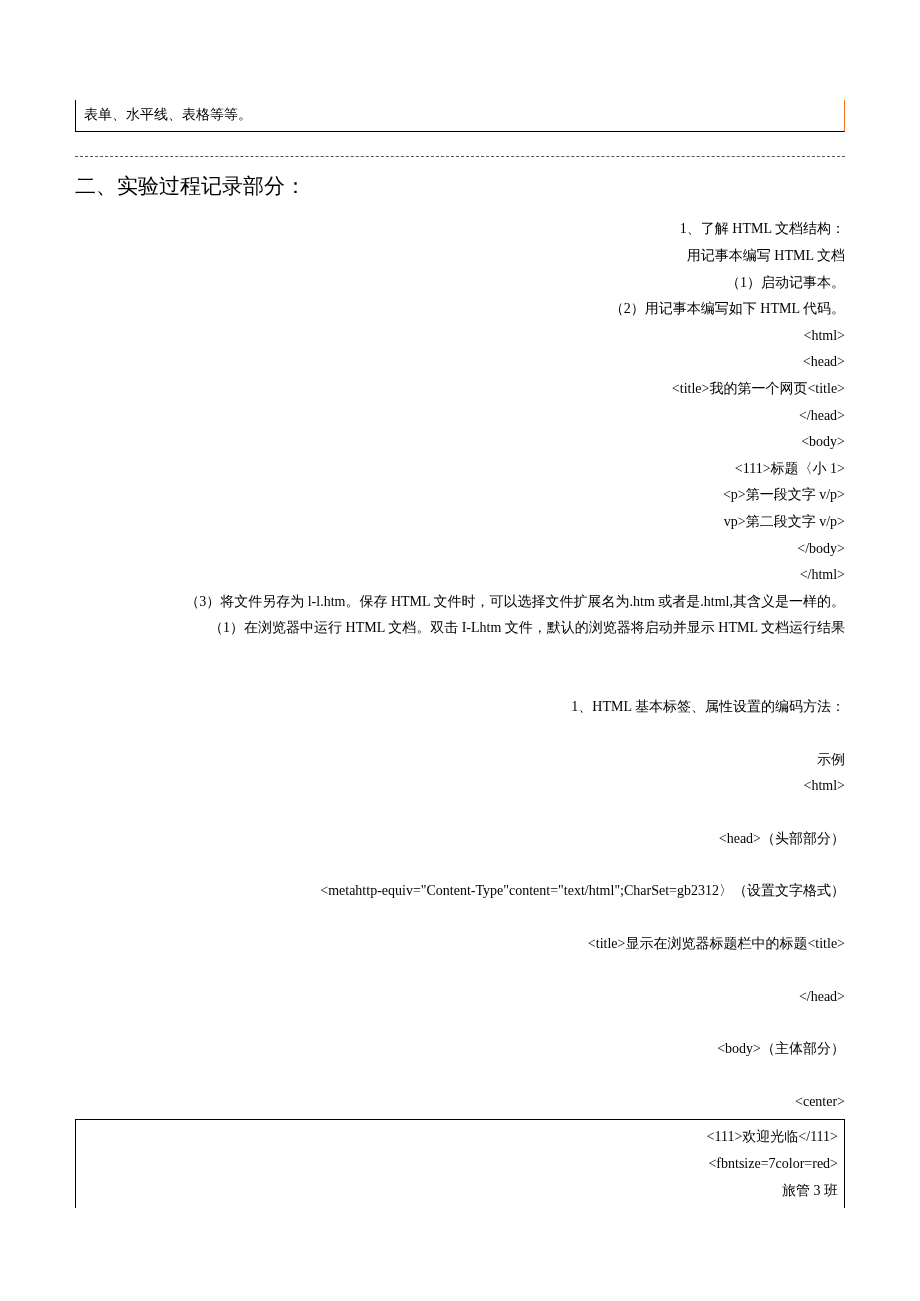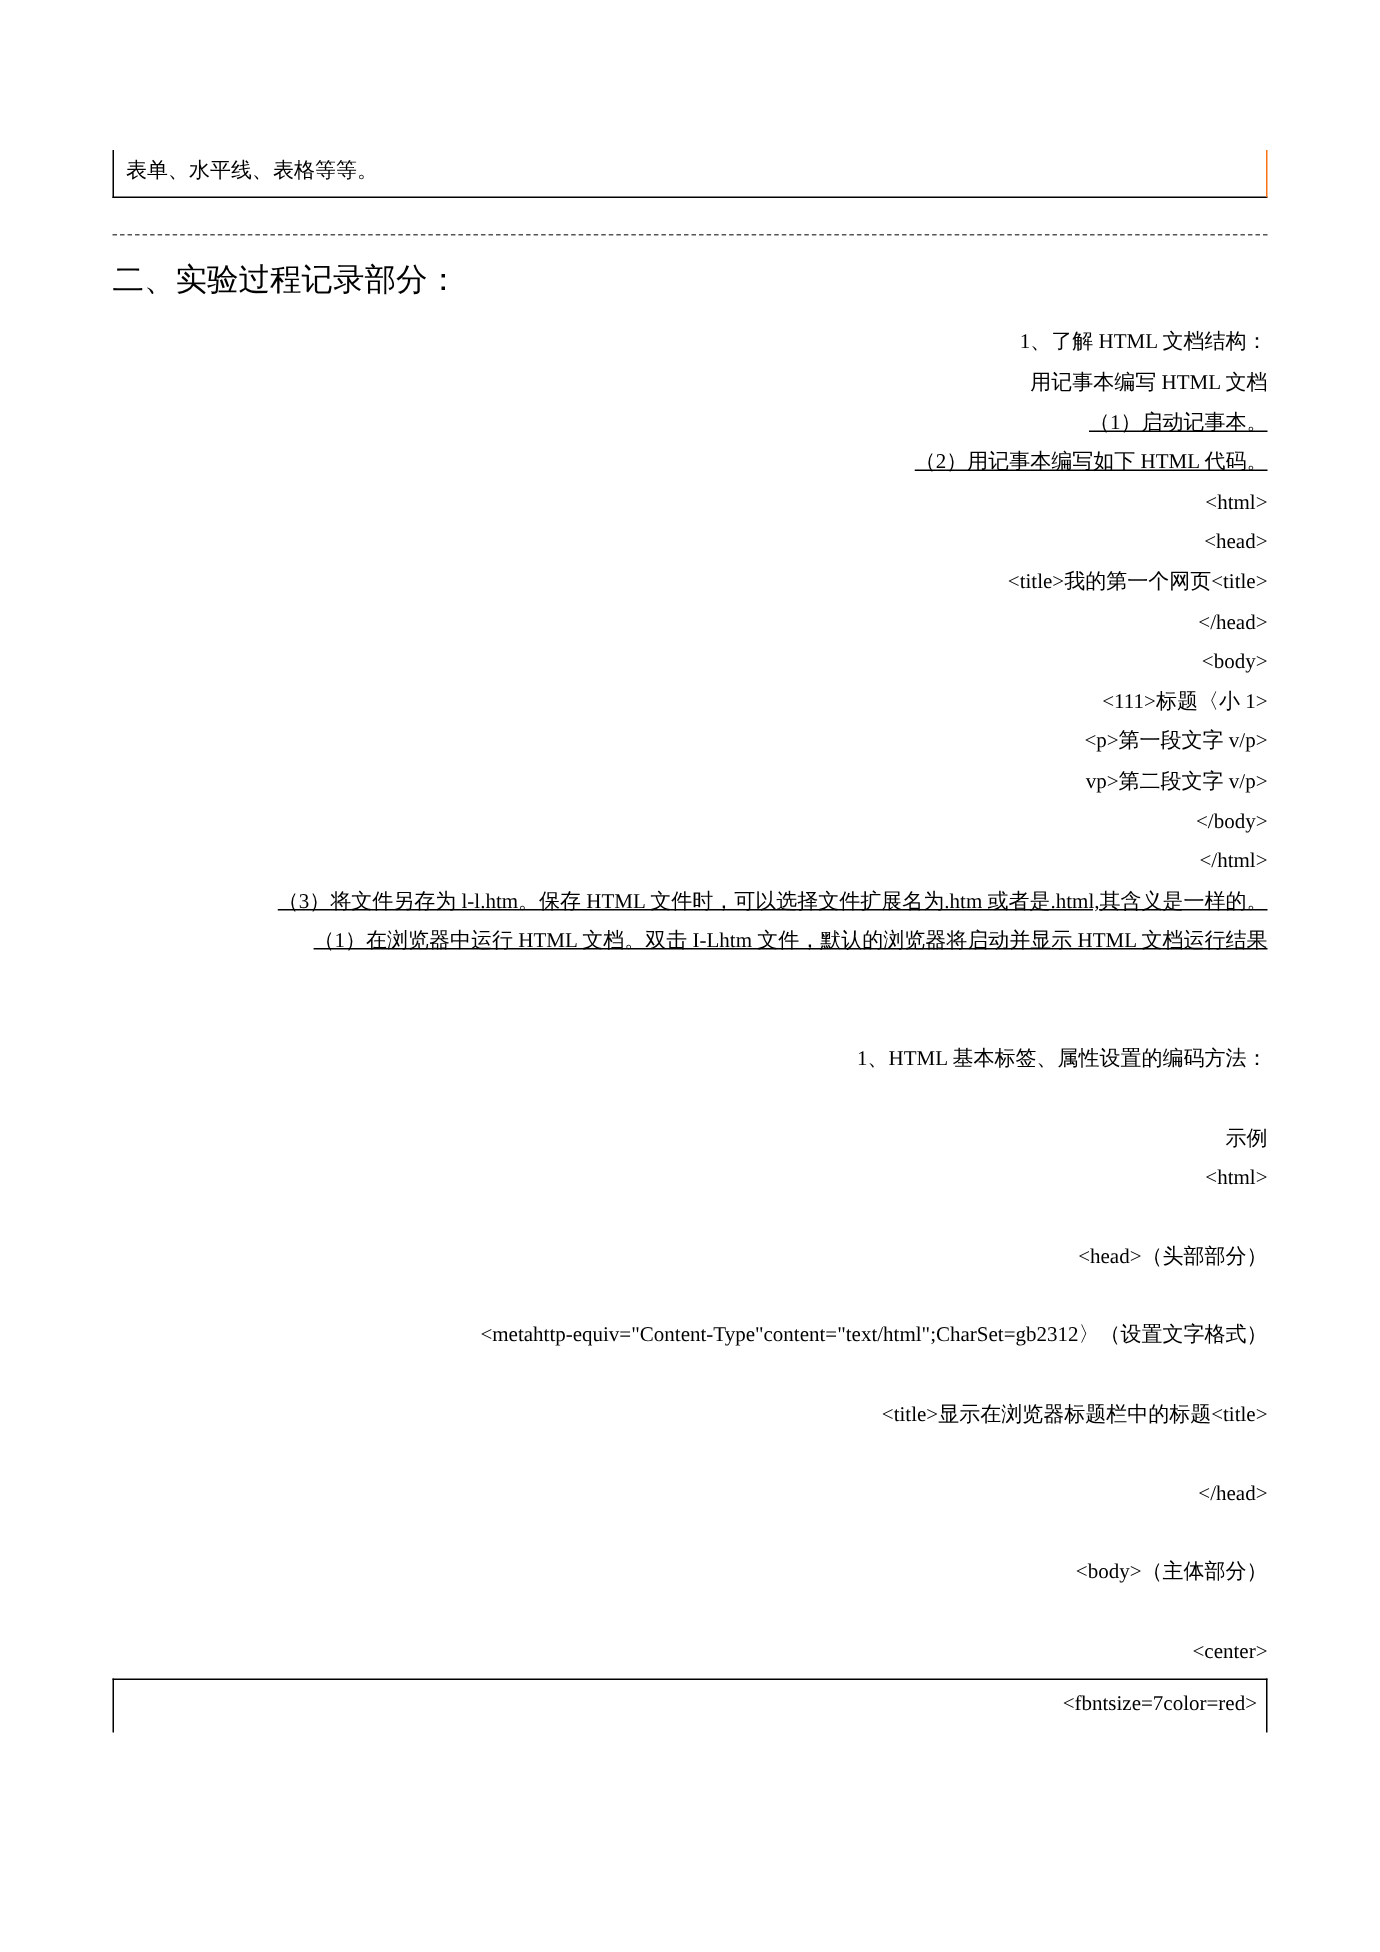--- a/index.html
+++ b/index.html
@@ -22,21 +22,21 @@
     }
     .hr-dashed {
       border: none;
       border-top: 1.5px dashed #555;
       margin: 24px 0 10px 0;
     }
     .section-heading {
       font-size: 21px;
       margin: 6px 0 10px 0;
     }
-    .indent1 { padding-left: 2em; text-decoration: underline; }
+    .indent1 { padding-left: 2em; }
     .indent2 { padding-left: 4em; }
     .indent3 { padding-left: 6em; }
     .para { margin: 0; text-align: right; }
     .spacer { height: 26px; }
     .spacer-lg { height: 52px; }
     .bordered-bottom {
       border-left: 1px solid #000;
       border-right: 1px solid #000;
       border-top: 1px solid #000;
       padding: 4px 6px 4px 6px;
@@ -87,14 +87,16 @@
 <div class="spacer"></div>
 <p class="para">&lt;title&gt;显示在浏览器标题栏中的标题&lt;title&gt;</p>
 <div class="spacer"></div>
 <p class="para">&lt;/head&gt;</p>
 <div class="spacer"></div>
 <p class="para">&lt;body&gt;（主体部分）</p>
 <div class="spacer"></div>
 <p class="para">&lt;center&gt;</p>
 
 <div class="bordered-bottom">
+  <p class="para">&lt;111&gt;欢迎光临&lt;/111&gt;</p>
   <p class="para">&lt;fbntsize=7color=red&gt;</p>
+  <p class="para">旅管 3 班</p>
 </div>
 
 </body></html>

